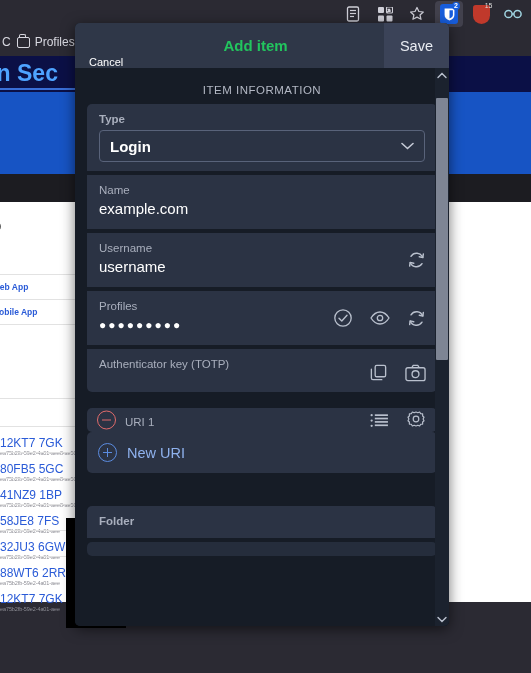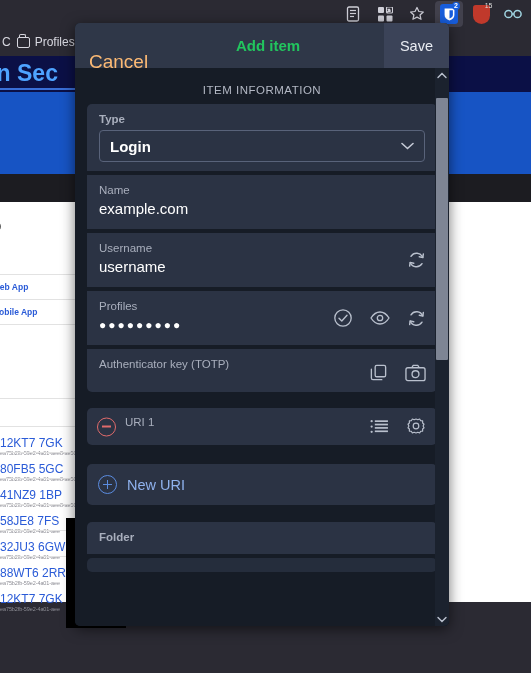--- a/index.html
+++ b/index.html
@@ -111,21 +111,21 @@
     box-shadow: 0 3px 14px rgba(0,0,0,.55);
   }
   .modal-header {
     height: 45px; flex: 0 0 45px;
     background: #2f3748;
     display: flex; align-items: stretch;
     position: relative;
   }
   .hdr-cancel {
     display: flex; align-items: center; padding: 0 14px;
-    color: #fdba74; font-size: 19px; cursor: pointer; margin-top: 32px;
+    color: #ffffff; font-size: 11px; cursor: pointer; margin-top: 32px;
   }
   .hdr-title {
     flex: 1; display: flex; align-items: center; justify-content: center;
     color: #22c55e; font-size: 15px; font-weight: bold;
     margin-left: -10px;
   }
   .hdr-save {
     display: flex; align-items: center; padding: 0 16px;
     background: #3b4358; color: #e9ecf2; font-size: 14.5px; cursor: pointer;
   }
@@ -172,22 +172,22 @@
 
   .icon-row {
     position: absolute; right: 11px; top: 50%; transform: translateY(-50%);
     display: flex; align-items: center; gap: 17px;
   }
   .ficon { color: #b9c0cd; display: flex; align-items: center; justify-content: center; cursor: pointer; }
 
   
   .uri-field {
     background: #2b3344; border-radius: 5px;
-    margin-top: 16px; margin-bottom: 19px;
-    padding: 7px 12px 15px 38px;
+    margin-top: 16px; margin-bottom: 0;
+    padding: 7px 12px 2px 38px;
     position: relative;
   }
   .minus-ico {
     position: absolute; left: 10px; top: 50%; transform: translateY(-50%);
     width: 19px; height: 19px; border-radius: 50%;
     border: 1.6px solid #e06b6b;
     display: flex; align-items: center; justify-content: center;
     cursor: pointer;
   }
   .minus-ico::after {
@@ -206,21 +206,21 @@
     width: 19px; height: 19px; border-radius: 50%;
     border: 1.6px solid #5b8ce0; position: relative;
   }
   .plus-ico::before, .plus-ico::after {
     content:""; position:absolute; background:#5b8ce0;
   }
   .plus-ico::before { left: 3.5px; top: 7.7px; width: 9px; height: 1.6px; }
   .plus-ico::after { top: 3.5px; left: 7.7px; height: 9px; width: 1.6px; }
   .new-uri-label { color: #8fb2ee; font-size: 14.5px; }
 
-  .folder-group { margin-top: 17px; }
+  .folder-group { margin-top: 33px; }
   .stub-field {
     background: #252d3c; border-radius: 5px; height: 14px; margin-top: 4px;
   }
 
   
   .vscroll {
     position: absolute; right: 0; top: 45px; width: 14px; bottom: 0;
     background: #1b222e;
     display: flex; flex-direction: column; align-items: center;
   }

